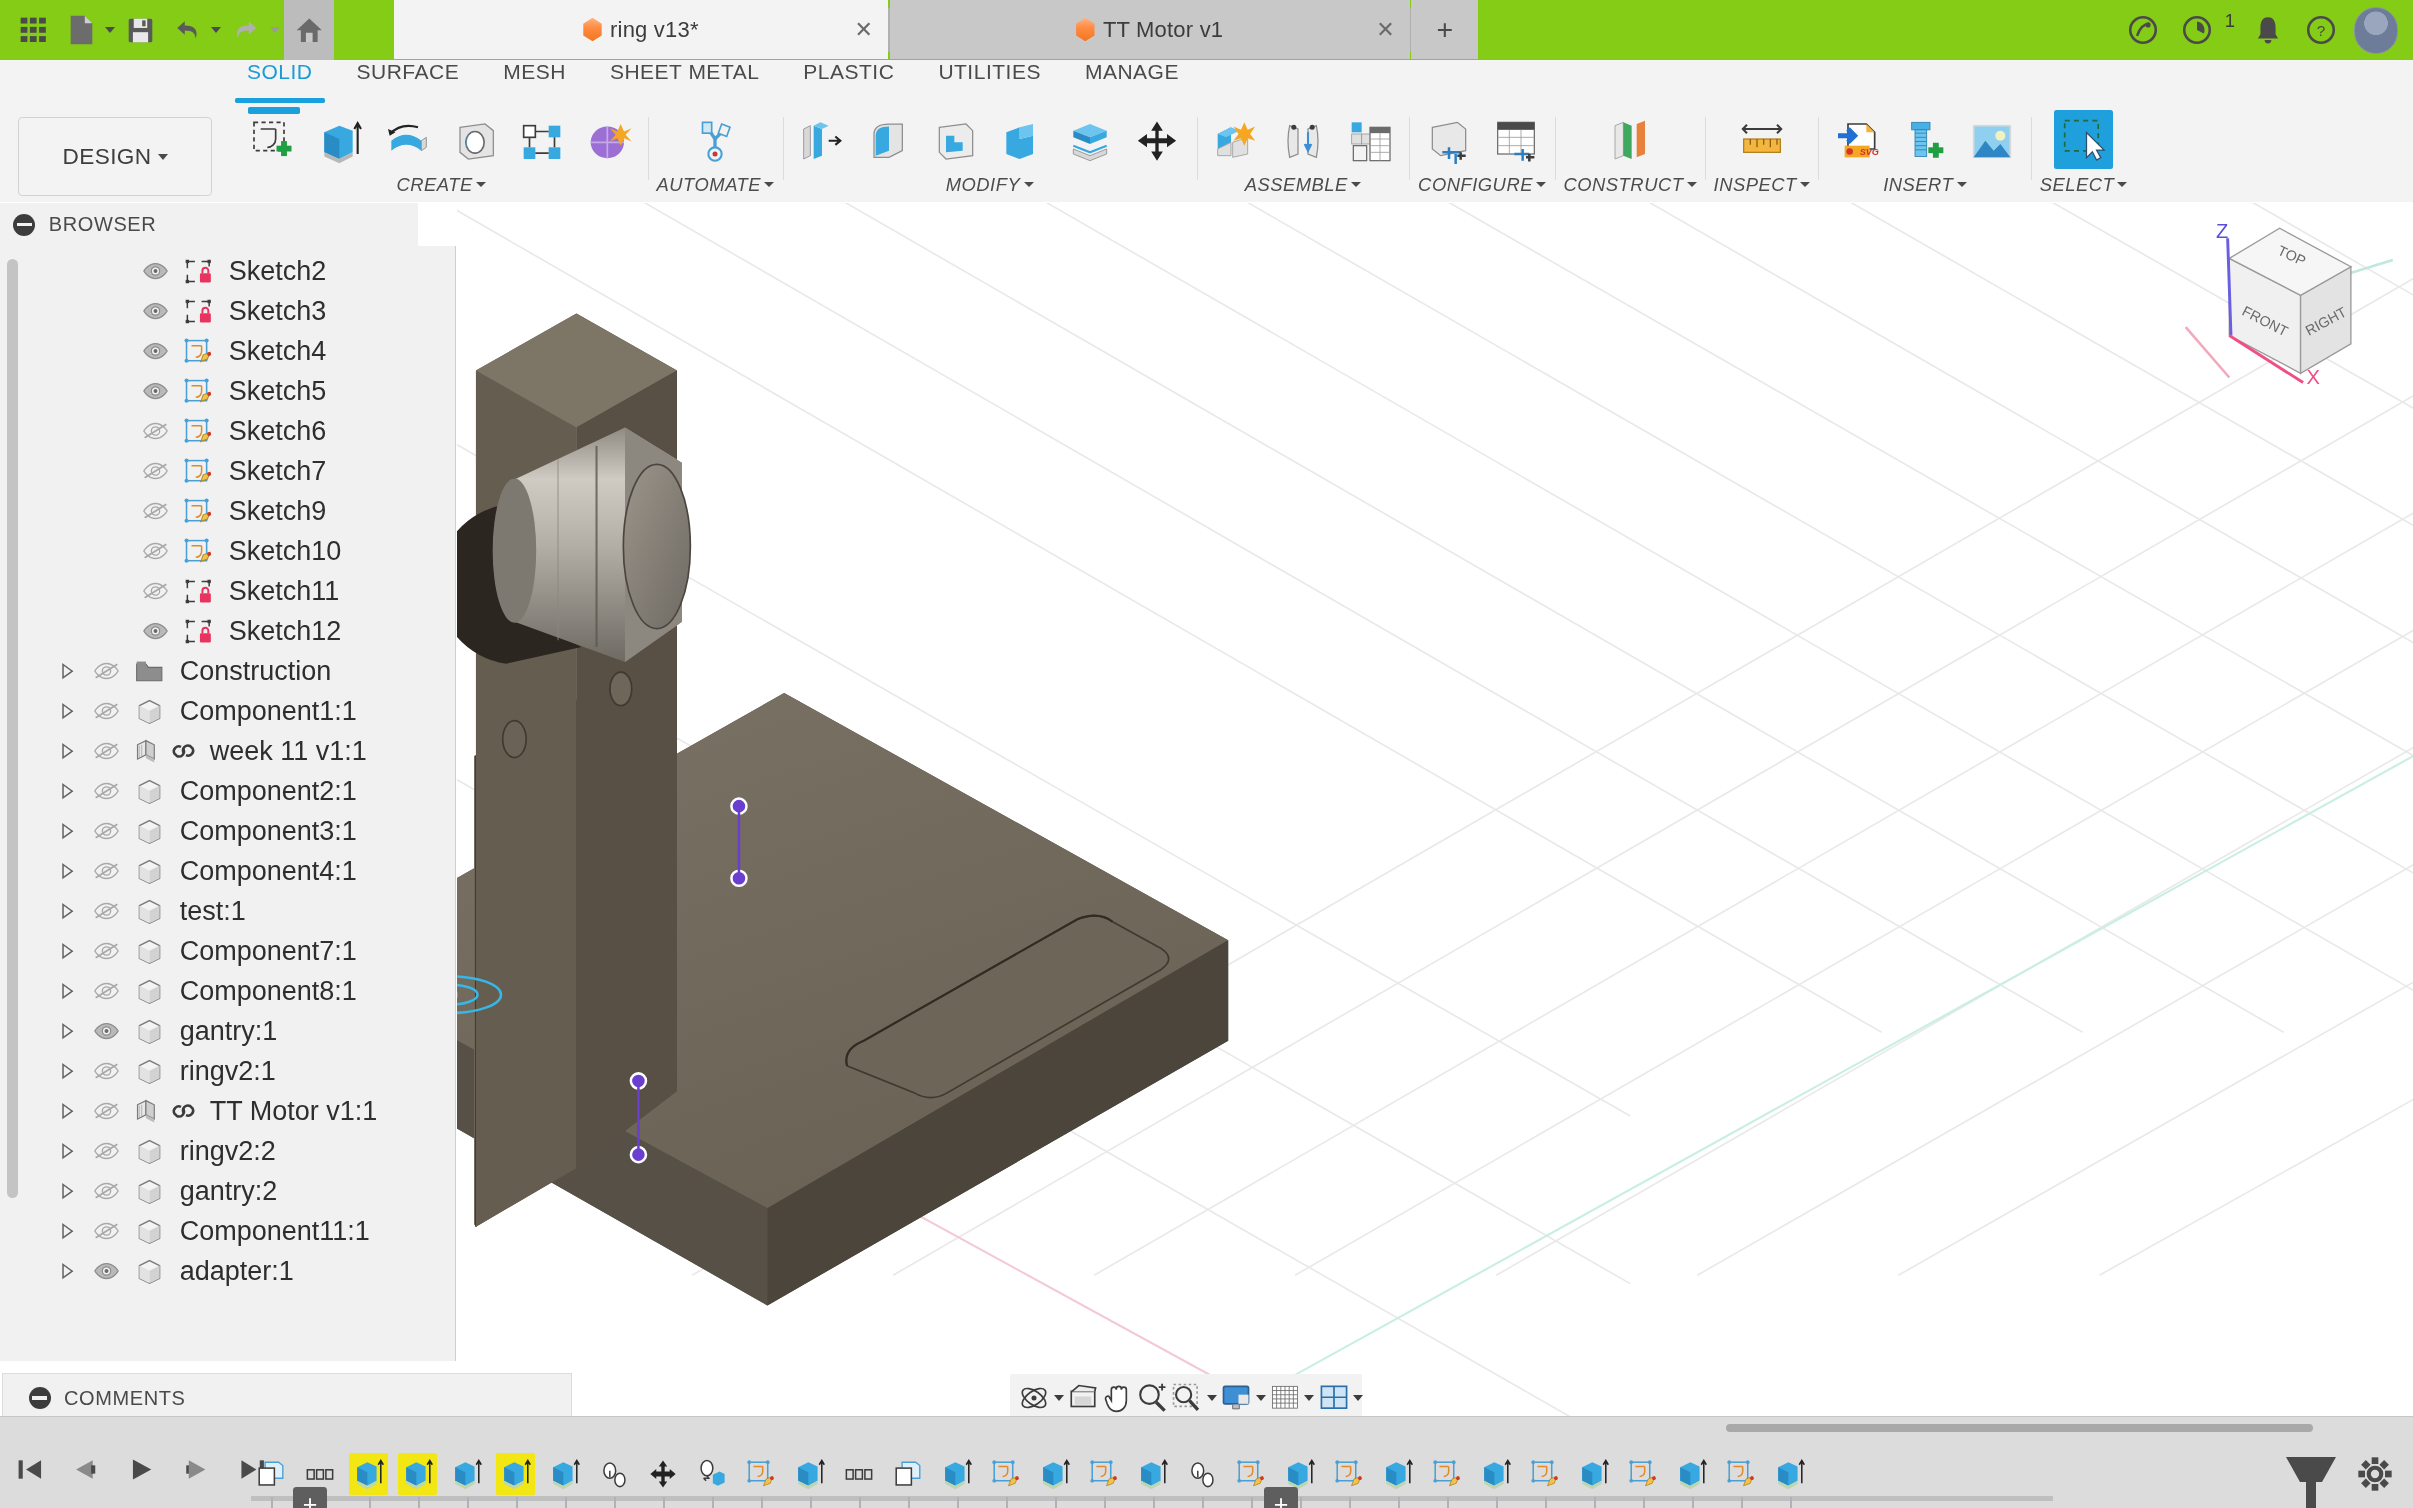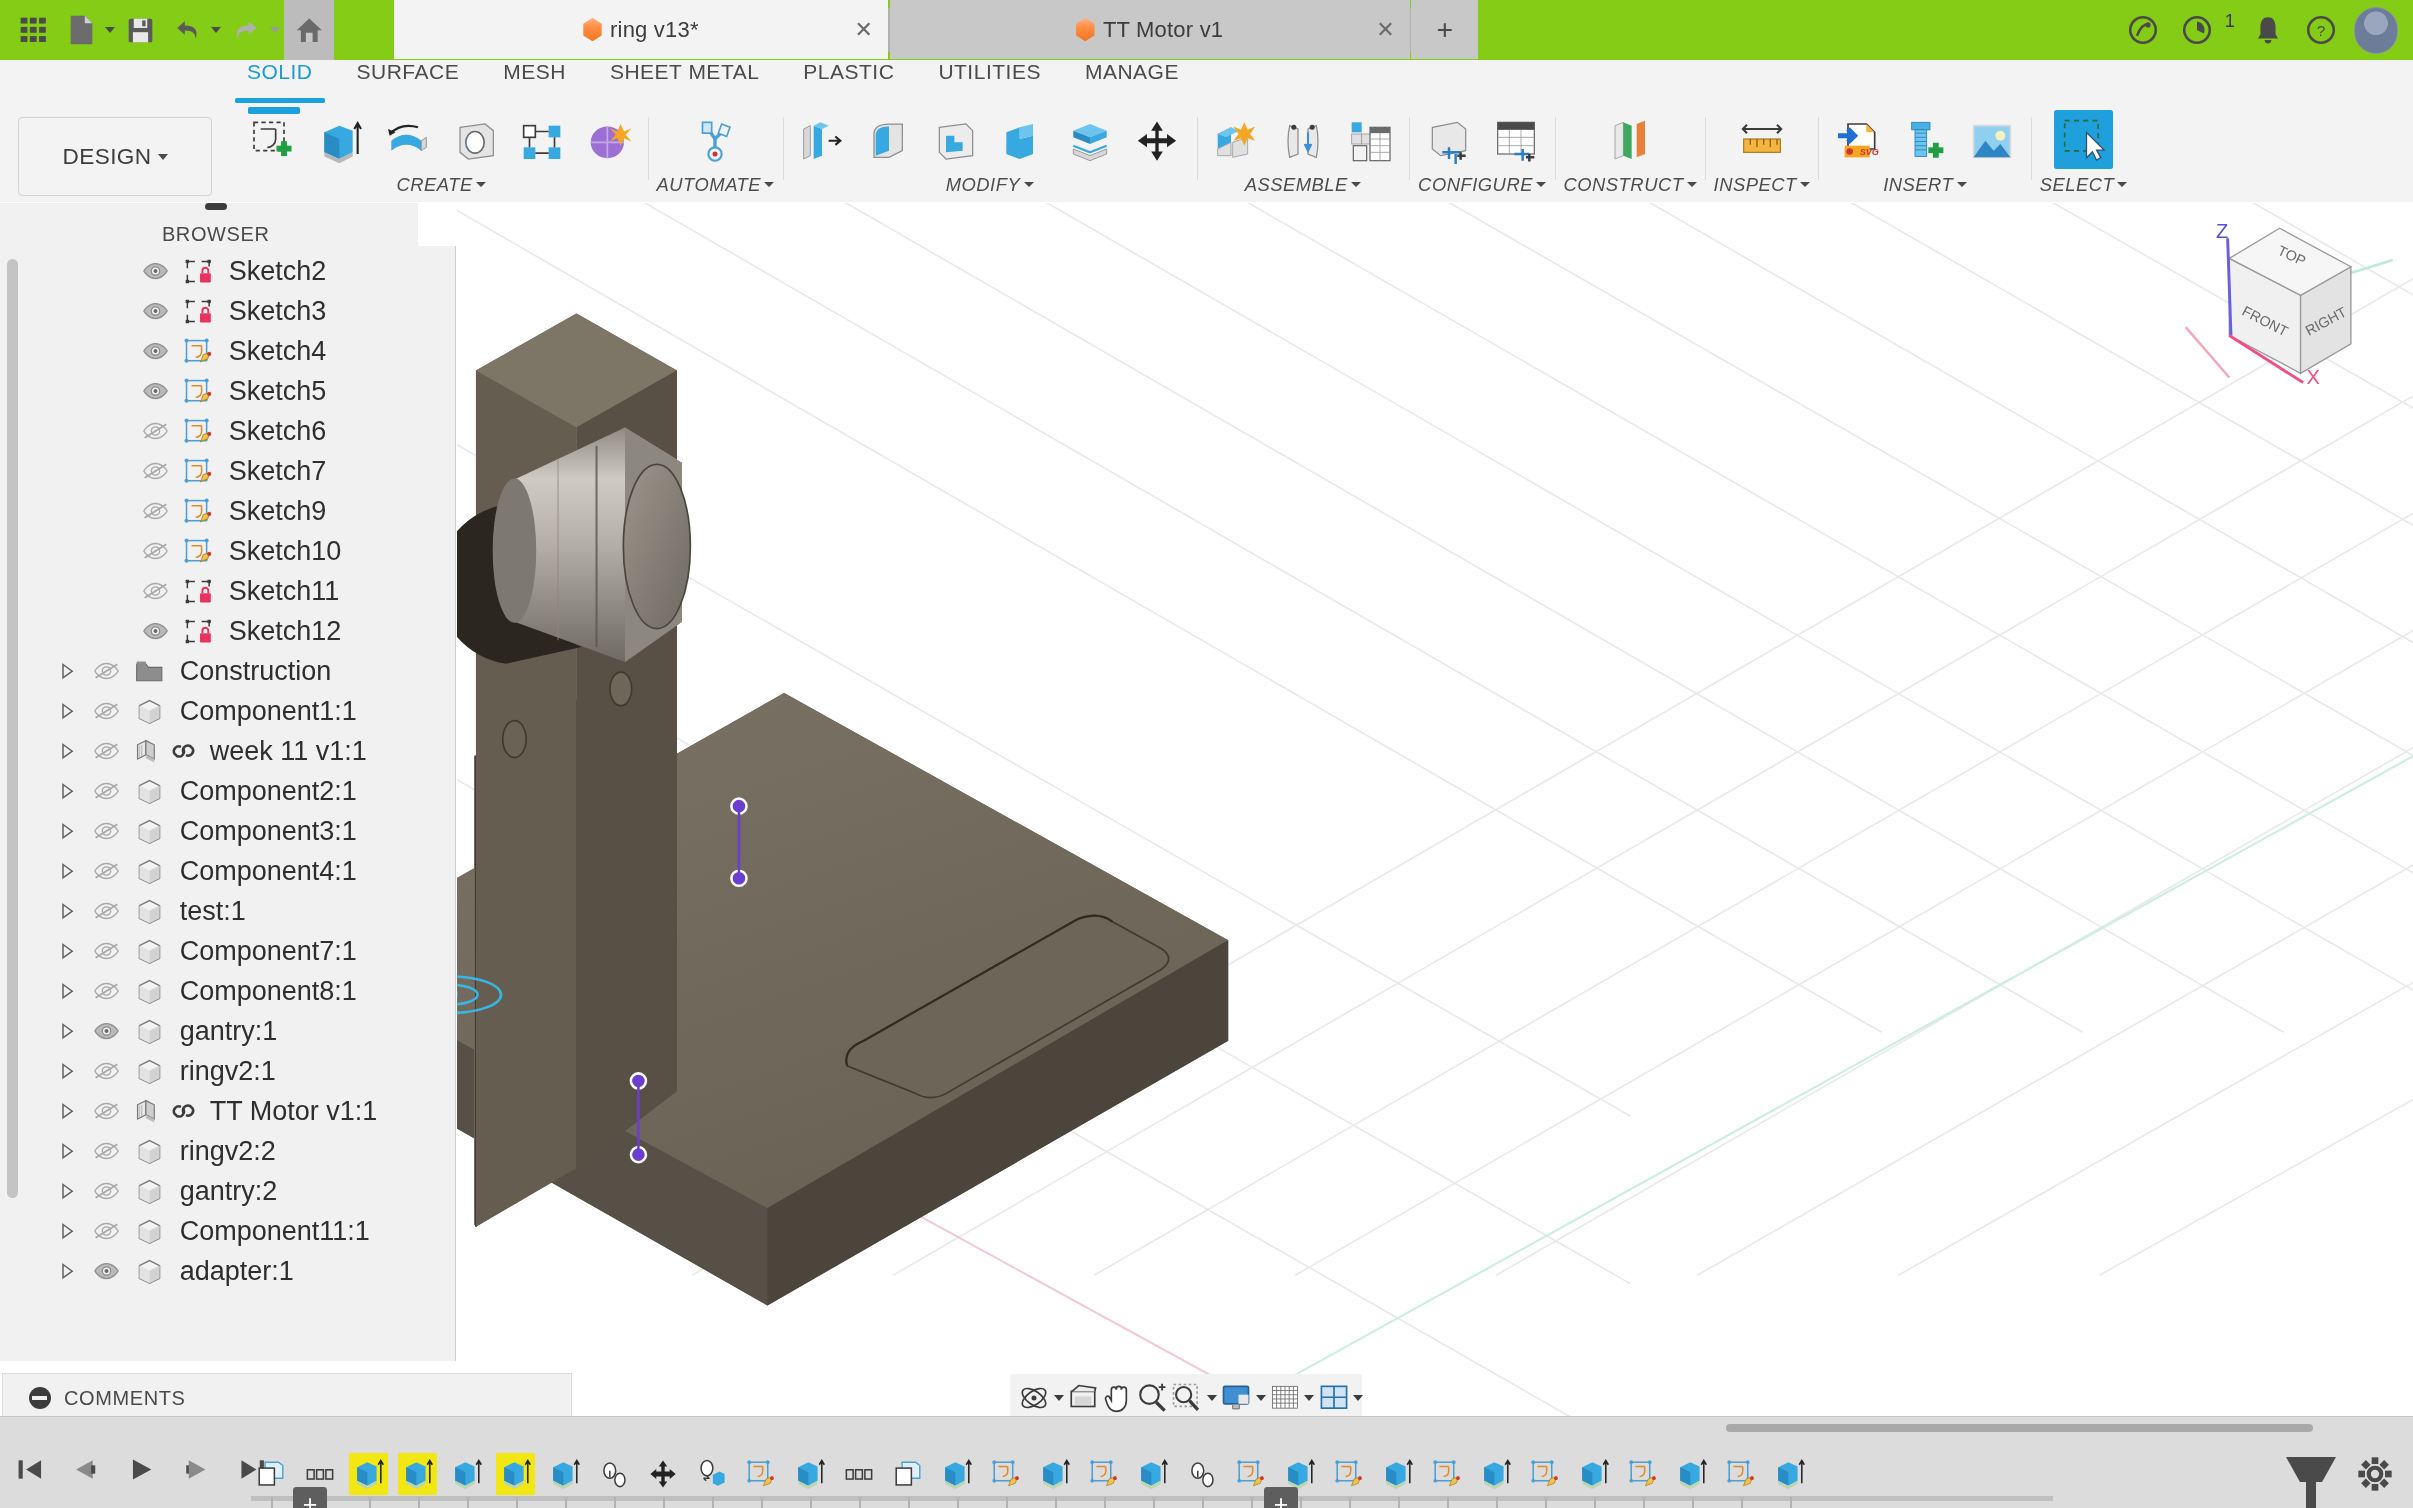--- a/index.html
+++ b/index.html
@@ -71,21 +71,21 @@
   .tool.sel{ }
   .tool.sel:before{ content:""; position:absolute; left:5px; right:5px; top:-3.4px; height:7.5px; background:#1aa0dd; border-radius:1.7px;}
   .tool.hl{ background:#1f9fdc; border-radius:2.5px;}
   svg{ display:block; }
 
   
   .browserhead{
      position:absolute; left:0; top:203px; width:418px; height:44px;
      background:#f1f1f1; border-bottom:0.8px solid #e0e0e0;
      display:flex; align-items:center; gap:13.4px; padding-left:13.4px;
-     font-size:20px; color:#4a4a4a; letter-spacing:0.6px;flex-direction:column;
+     font-size:20px; color:#4a4a4a; letter-spacing:0.6px;
   }
   .dot-ic{ width:22px;height:22px;border-radius:11px;background:#3c3c3c; position:relative;}
   .dot-ic:after{content:"";position:absolute;left:3.4px;right:3.4px;top:9.2px;height:3.4px;background:#f1f1f1;}
   .browser{
      position:absolute; left:0; top:246px; width:456px; height:1115px;
      background:#f1f1f1; border-right:0.8px solid #cfcfcf;
      overflow:hidden;
   }
   .bscroll{ position:absolute; left:6.7px; top:13.4px; width:11.7px; height:939px; background:#c4c4c4; border-radius:5.9px;}
   .btree{ position:absolute; left:0; top:5px; width:444px;}

